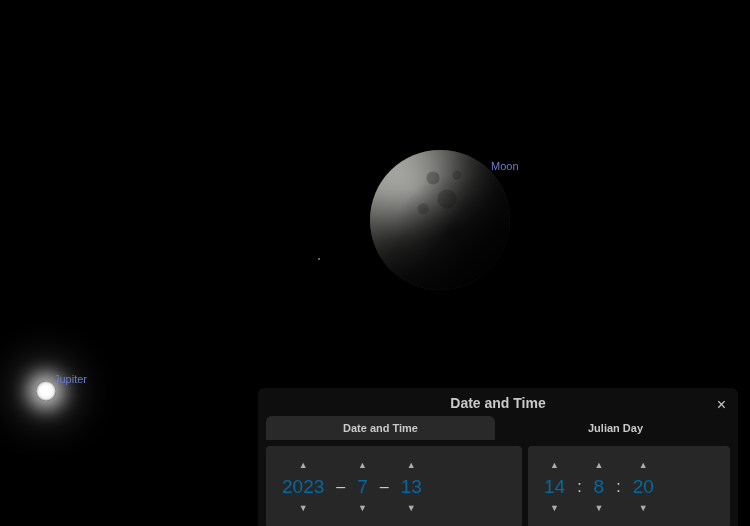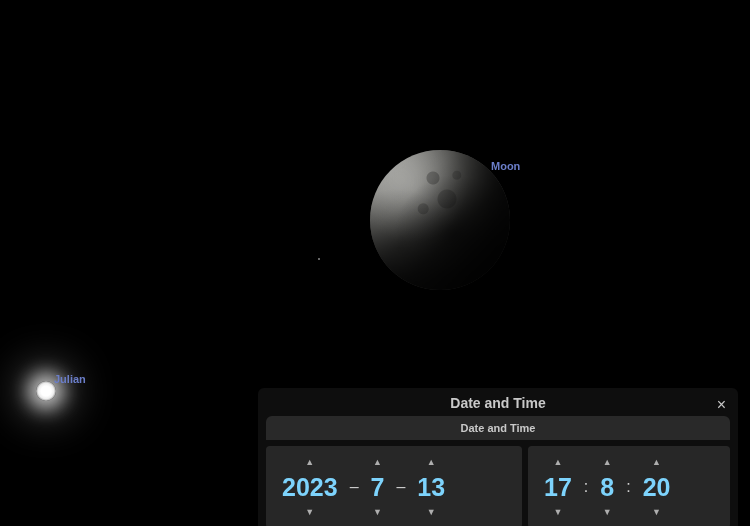--- a/index.html
+++ b/index.html
@@ -1,17 +1,17 @@
 <!DOCTYPE html>
 <html><head>
 <meta charset="utf-8">
 <style>
   html,body{margin:0;padding:0;width:750px;height:526px;background:#000;font-family:Verdana,Geneva,sans-serif;overflow:hidden}
   .sky{position:relative;width:100%;height:100%}
-  .celestial-label{position:absolute;color:#6b7ec9;font-size:11px;font-weight:700}
+  .celestial-label{position:absolute;color:#6b7ec9;font-size:11px;font-weight:400}
   .moon{position:absolute;left:370px;top:150px;width:140px;height:140px;border-radius:50%;
     background:
       radial-gradient(circle at 30% 25%, rgba(255,255,255,0.18) 0%, rgba(255,255,255,0) 40%),
       radial-gradient(circle at 60% 60%, rgba(0,0,0,0.5) 0%, rgba(0,0,0,0) 50%),
       radial-gradient(circle at 20% 70%, rgba(0,0,0,0.4) 0%, rgba(0,0,0,0) 40%),
       linear-gradient(135deg,#b9b9b5 0%,#8c8c88 30%,#3b3b39 60%,#101010 100%);
     box-shadow:inset -40px -40px 60px rgba(0,0,0,0.95)}
   .moon::after{content:"";position:absolute;inset:0;border-radius:50%;
     background:
       radial-gradient(circle at 45% 20%,rgba(0,0,0,0.25) 0 6px,transparent 7px),
@@ -30,44 +30,47 @@
   .close-btn{position:absolute;right:6px;top:6px;color:#c8c8c8;font-size:16px;cursor:pointer;padding:2px 6px}
   .tabs{position:absolute;top:28px;left:8px;right:8px;display:flex;gap:6px}
   .tab{flex:1;text-align:center;padding:6px 0;border-radius:6px 6px 0 0;font-size:11px;font-weight:700;color:#c9c9c9;cursor:pointer}
   .tab.active{background:rgba(60,60,60,0.6)}
   .spinners{position:absolute;top:58px;left:8px;right:8px;bottom:0;display:flex;gap:6px}
   .group{background:rgba(72,72,72,0.45);border-radius:4px;display:flex;align-items:stretch;padding:0 10px}
   .group.date{flex:0 0 236px}
   .group.time{flex:1}
   .spin{display:flex;flex-direction:column;align-items:center;justify-content:center}
   .spin .arrow{font-size:9px;color:#bdbdbd;line-height:1;padding:2px 6px;cursor:pointer;opacity:.9}
-  .spin .val{font-size:25px;color:#7dd3fc;padding:4px 6px;font-weight:700}
+  .spin .val{font-size:19px;color:#0369a1;padding:4px 6px;font-weight:400}
   .sep{display:flex;align-items:center;justify-content:center;color:#cfcfcf;font-size:16px;padding:0 6px}
 </style>
 </head>
 <body>
 
 <div class="sky">
   <div class="moon"></div>
   <div class="celestial-label" style="left:491px;top:160px">Moon</div>
 
   <div class="jupiter"></div>
-  <div class="celestial-label" style="left:54px;top:373px">Julian</div>
+  <div class="celestial-label" style="left:54px;top:373px">Jupiter</div>
 
   <div class="tiny-star" style="left:318px;top:258px"></div>
 
   <div class="panel">
     <div class="panel-title">Date and Time</div>
     <div class="close-btn">
       <span>×</span>
     </div>
 
     <div class="tabs">
       <div class="tab active">
         <span>Date and Time</span>
+      </div>
+      <div class="tab">
+        <span>Julian Day</span>
       </div>
     </div>
 
     <div class="spinners">
       <div class="group date">
         <div class="spin">
           <div class="arrow">▲</div>
           <div class="val">2023</div>
           <div class="arrow">▼</div>
         </div>
@@ -81,21 +84,21 @@
         <div class="spin">
           <div class="arrow">▲</div>
           <div class="val">13</div>
           <div class="arrow">▼</div>
         </div>
       </div>
 
       <div class="group time">
         <div class="spin">
           <div class="arrow">▲</div>
-          <div class="val">17</div>
+          <div class="val">14</div>
           <div class="arrow">▼</div>
         </div>
         <div class="sep">:</div>
         <div class="spin">
           <div class="arrow">▲</div>
           <div class="val">8</div>
           <div class="arrow">▼</div>
         </div>
         <div class="sep">:</div>
         <div class="spin">

